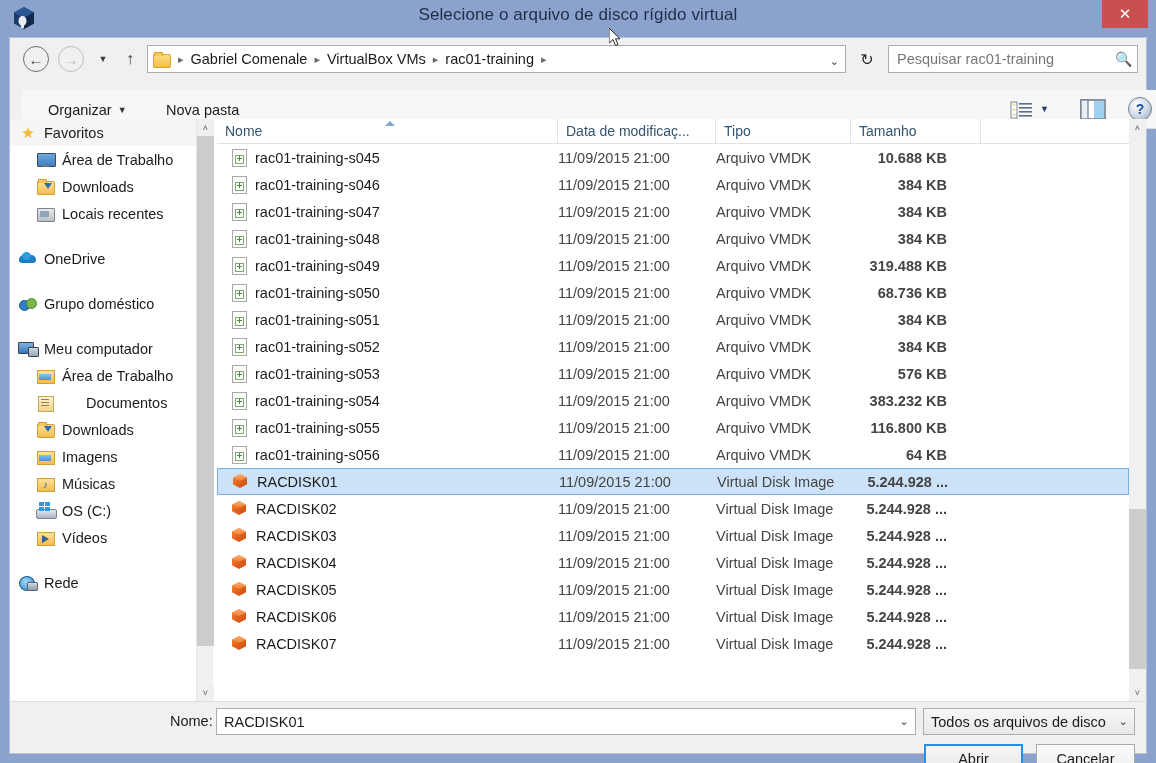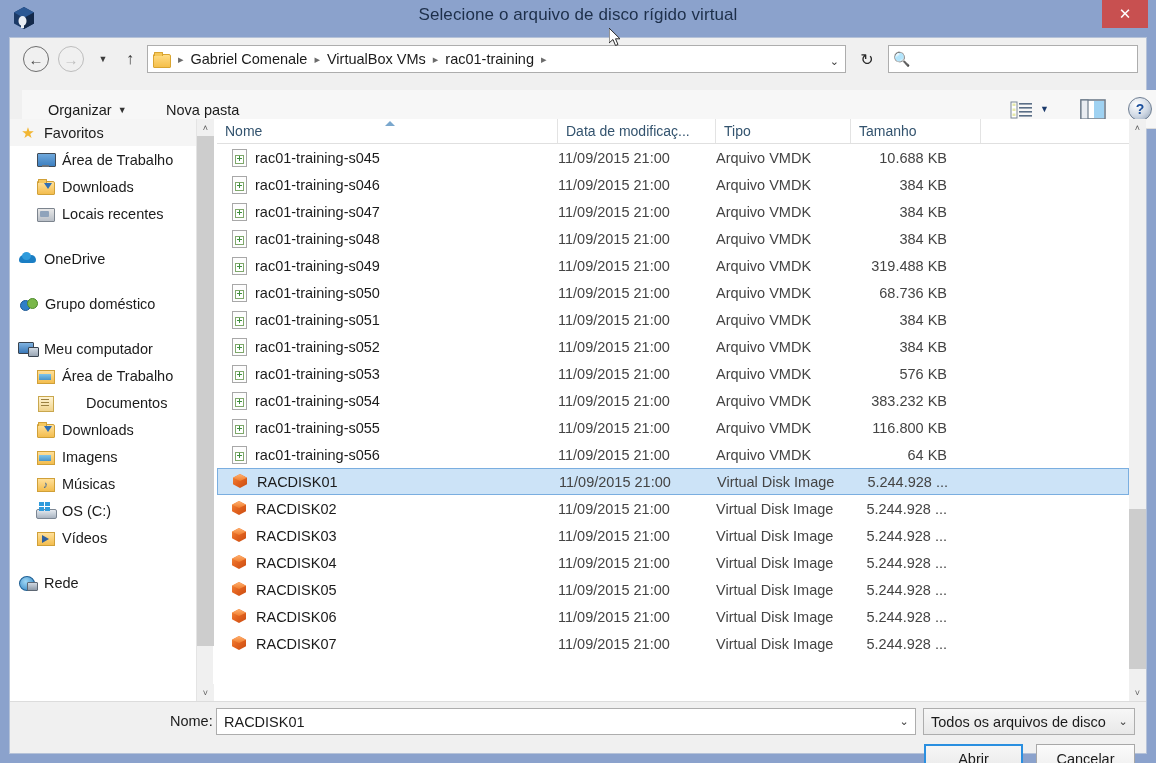--- a/index.html
+++ b/index.html
@@ -257,21 +257,21 @@
   }
   .row {
     position:relative; height:27px; display:flex; align-items:center;
     font-size:14.5px; color:#1b1b1b; cursor:pointer;
   }
   .row.selected { background:#cce3f7; border:1px solid #7aaee0; height:27px; }
   .cell-name { position:absolute; left:14px; display:flex; align-items:center; }
   .cell-name .fname { margin-left:8px; }
   .cell-date { position:absolute; left:341px; width:150px; color:#444; }
   .cell-type { position:absolute; left:499px; width:135px; color:#444; }
-  .cell-size { position:absolute; left:630px; width:100px; text-align:right; color:#444; }
+  .cell-size { position:absolute; left:630px; width:100px; text-align:right; color:#444;font-weight:bold; }
 
   
   .f-ico { width:16px; height:17px; position:relative; flex:none; }
   .ico-vmdk::before{
     content:""; position:absolute; left:1px; top:0px; width:13px; height:16px;
     background:#fdfdfd; border:1px solid #a8a8a8;
   }
   .ico-vmdk::after{
     content:""; position:absolute; left:4px; top:6px; width:7px; height:7px;
     background:#ffffff; border:1px solid #7fa86b;
@@ -382,20 +382,21 @@
         <span class="crumb">VirtualBox VMs</span>
         <span class="sep">▸</span>
         <span class="crumb">rac01-training</span>
         <span class="sep">▸</span>
         <span id="crumb-dropdown">⌄</span>
       </div>
 
       <div id="refresh-btn">↻</div>
 
       <div id="searchbox">
+        <input id="search-input" type="text" placeholder="Pesquisar rac01-training" style="">
         <span id="search-icon">🔍</span>
       </div>
     </div>
 
     <div id="cmdbar">
       <div class="cmd" id="cmd-organizar">
         <span>Organizar</span>
         <span id="cmd-caret">▼</span>
       </div>
       <div class="cmd" id="cmd-novapasta">Nova pasta</div>
@@ -445,21 +446,21 @@
           <div class="side-item" style="padding-left: 26px;">
             <span class="si-icon ic-recent"></span>
             <span class="lbl">Locais recentes</span>
           </div>
           <div class="gap"></div>
           <div class="side-item" style="padding-left: 8px;">
             <span class="si-icon ic-cloud"></span>
             <span class="lbl">OneDrive</span>
           </div>
           <div class="gap"></div>
-          <div class="side-item" style=" margin-left: 9px;">
+          <div class="side-item" style="padding-left: 8px;">
             <span class="si-icon ic-home"></span>
             <span class="lbl">Grupo doméstico</span>
           </div>
           <div class="gap"></div>
           <div class="side-item" style="padding-left: 8px;">
             <span class="si-icon ic-pc"></span>
             <span class="lbl">Meu computador</span>
           </div>
           <div class="side-item" style="padding-left: 26px;">
             <span class="si-icon ic-img"></span>

